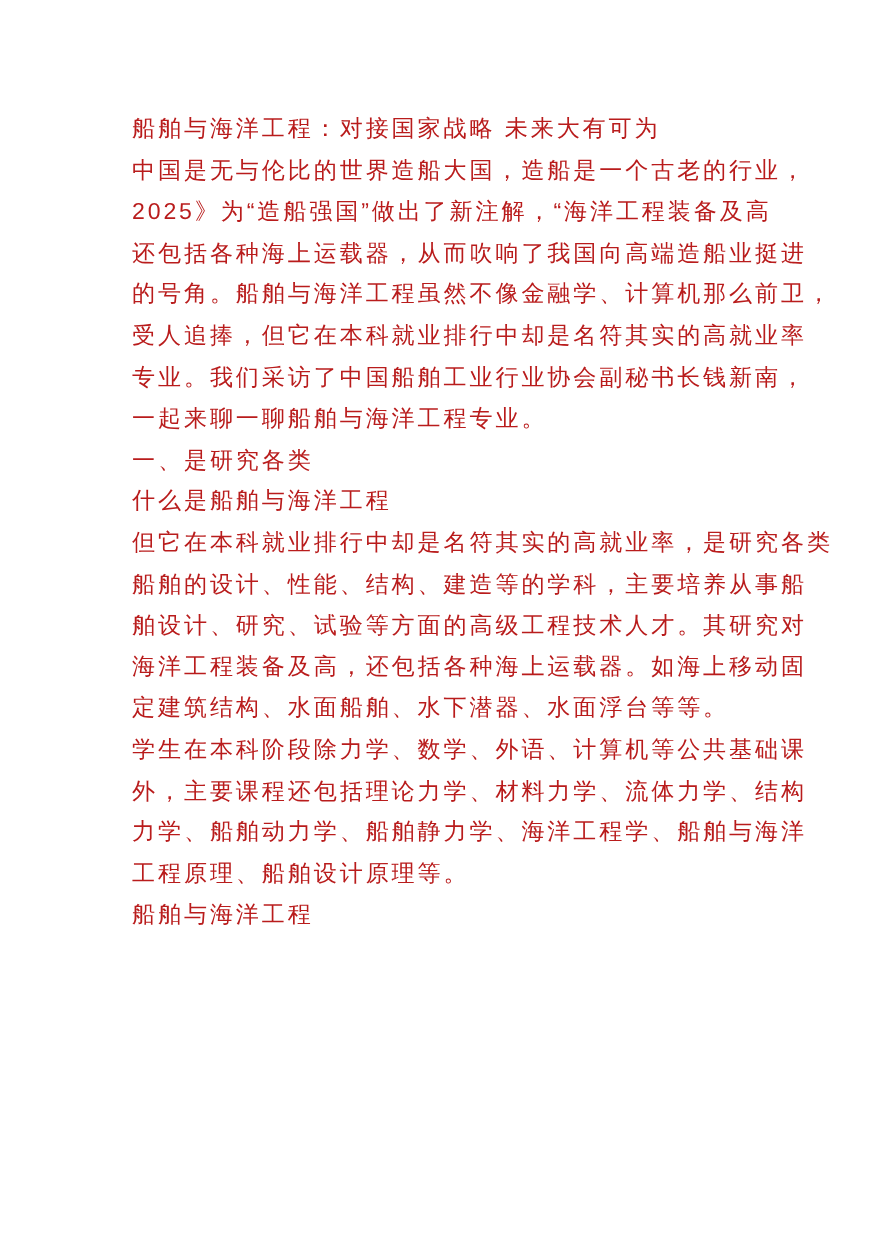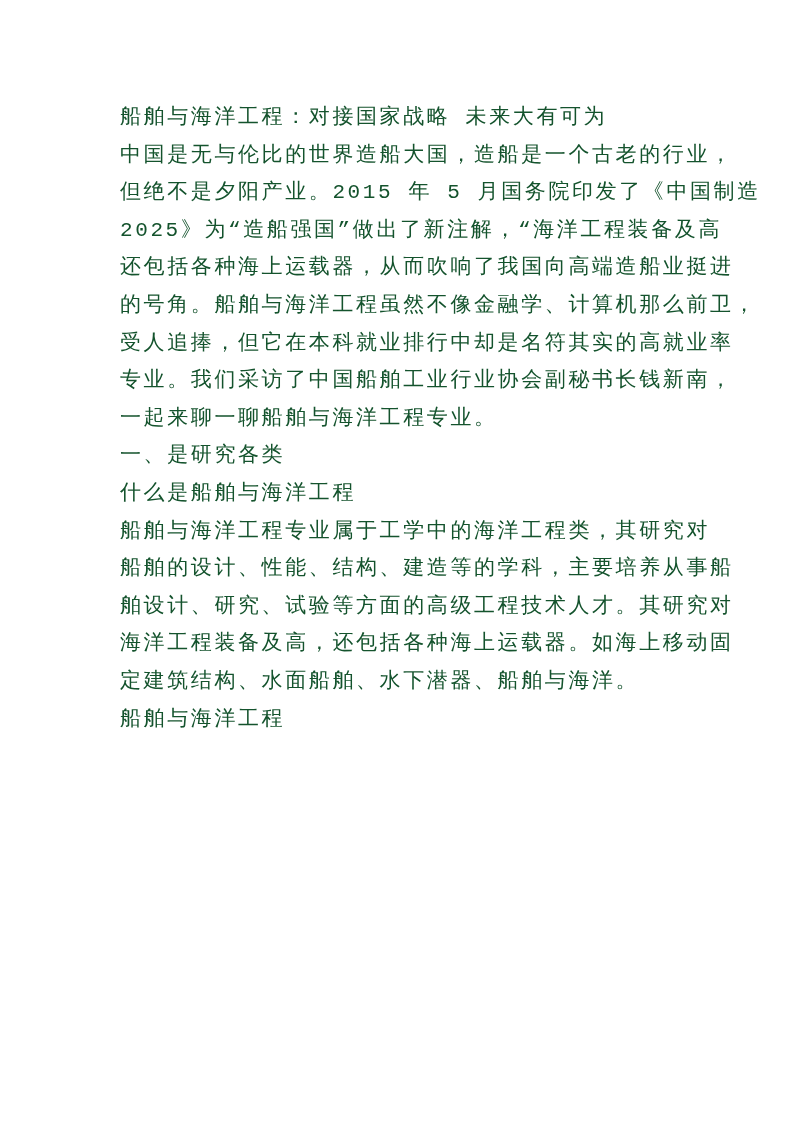--- a/index.html
+++ b/index.html
@@ -2,51 +2,56 @@
 <html><head>
   <meta charset="utf-8">
   <style>
     html, body { margin: 0; padding: 0; background: #ffffff; }
     body { width: 793px; height: 1122px; position: relative; overflow: hidden; }
     .page {
       position: absolute;
       left: 120px;
       top: 99px;
       width: 556px;
-      font-family: Liberation Mono, monospace;
+      font-family: Liberation Sans, sans-serif;
       font-size: 21px;
       line-height: 37.6px;
-      color: #14532d;
+      color: #b91c1c;
       letter-spacing: 2.6px;
     }
     .line { white-space: nowrap; height: 37.6px; }
   </style>
 </head>
 <body>
 
 <div class="page">
   <div class="line">船舶与海洋工程：对接国家战略 未来大有可为</div>
 
   <div>
     <div class="line">中国是无与伦比的世界造船大国，造船是一个古老的行业，</div>
-    <div class="line">但绝不是夕阳产业。2015 年 5 月国务院印发了《中国制造</div>
     <div class="line">2025》为“造船强国”做出了新注解，“海洋工程装备及高</div>
     <div class="line">还包括各种海上运载器，从而吹响了我国向高端造船业挺进</div>
     <div class="line">的号角。船舶与海洋工程虽然不像金融学、计算机那么前卫，</div>
     <div class="line">受人追捧，但它在本科就业排行中却是名符其实的高就业率</div>
     <div class="line">专业。我们采访了中国船舶工业行业协会副秘书长钱新南，</div>
     <div class="line">一起来聊一聊船舶与海洋工程专业。</div>
   </div>
 
   <div class="line">一、是研究各类</div>
   <div class="line">什么是船舶与海洋工程</div>
 
   <div>
-    <div class="line">船舶与海洋工程专业属于工学中的海洋工程类，其研究对</div>
+    <div class="line">但它在本科就业排行中却是名符其实的高就业率，是研究各类</div>
     <div class="line">船舶的设计、性能、结构、建造等的学科，主要培养从事船</div>
     <div class="line">舶设计、研究、试验等方面的高级工程技术人才。其研究对</div>
     <div class="line">海洋工程装备及高，还包括各种海上运载器。如海上移动固</div>
-    <div class="line">定建筑结构、水面船舶、水下潜器、船舶与海洋。</div>
+    <div class="line">定建筑结构、水面船舶、水下潜器、水面浮台等等。</div>
   </div>
 
+  <div>
+    <div class="line">学生在本科阶段除力学、数学、外语、计算机等公共基础课</div>
+    <div class="line">外，主要课程还包括理论力学、材料力学、流体力学、结构</div>
+    <div class="line">力学、船舶动力学、船舶静力学、海洋工程学、船舶与海洋</div>
+    <div class="line">工程原理、船舶设计原理等。</div>
+  </div>
 
   <div class="line">船舶与海洋工程</div>
 </div>
 
 </body></html>

